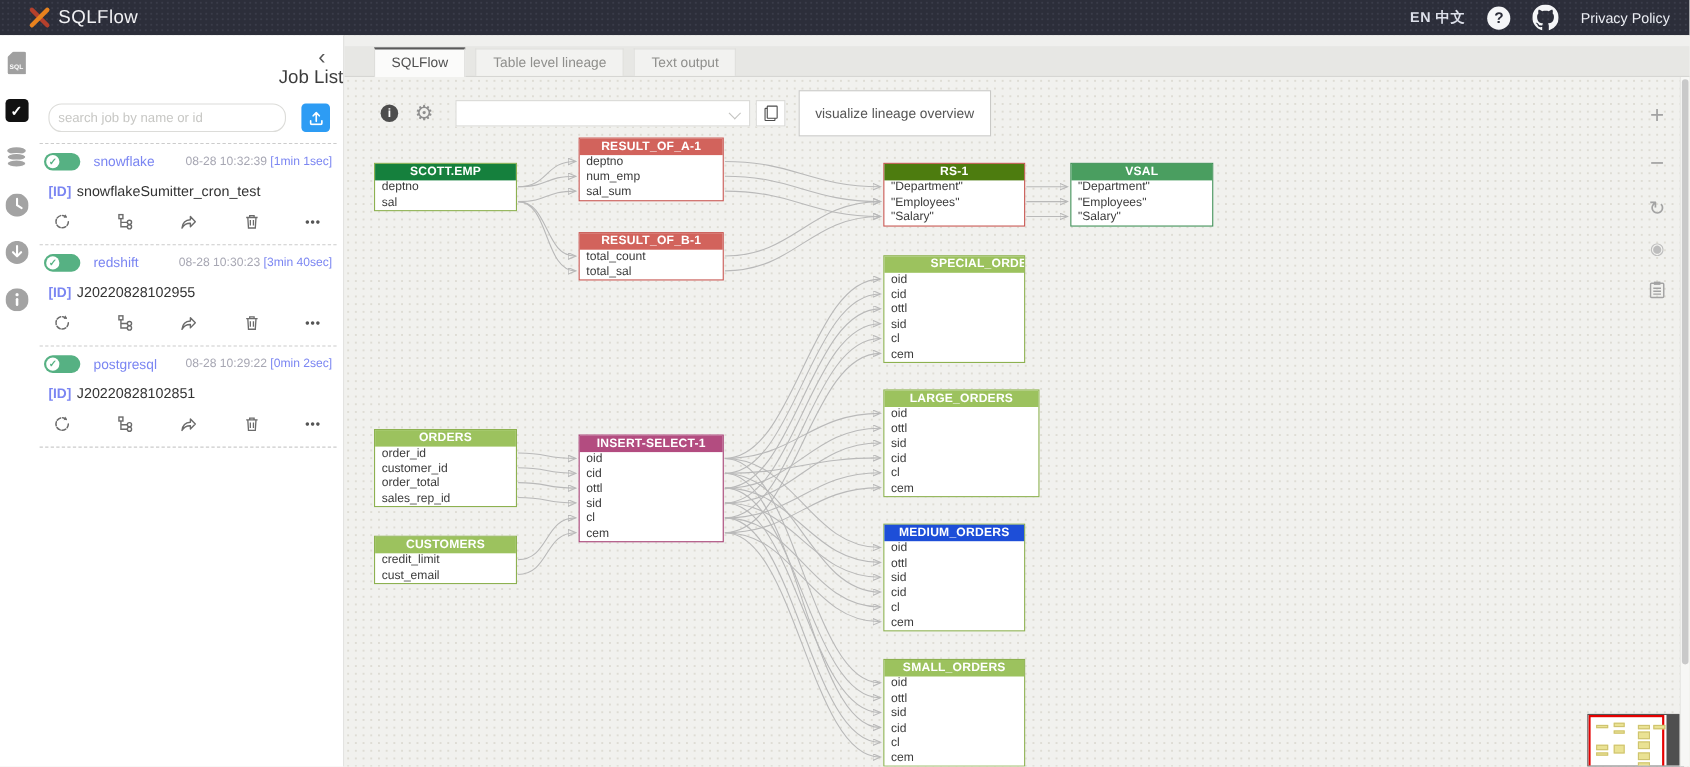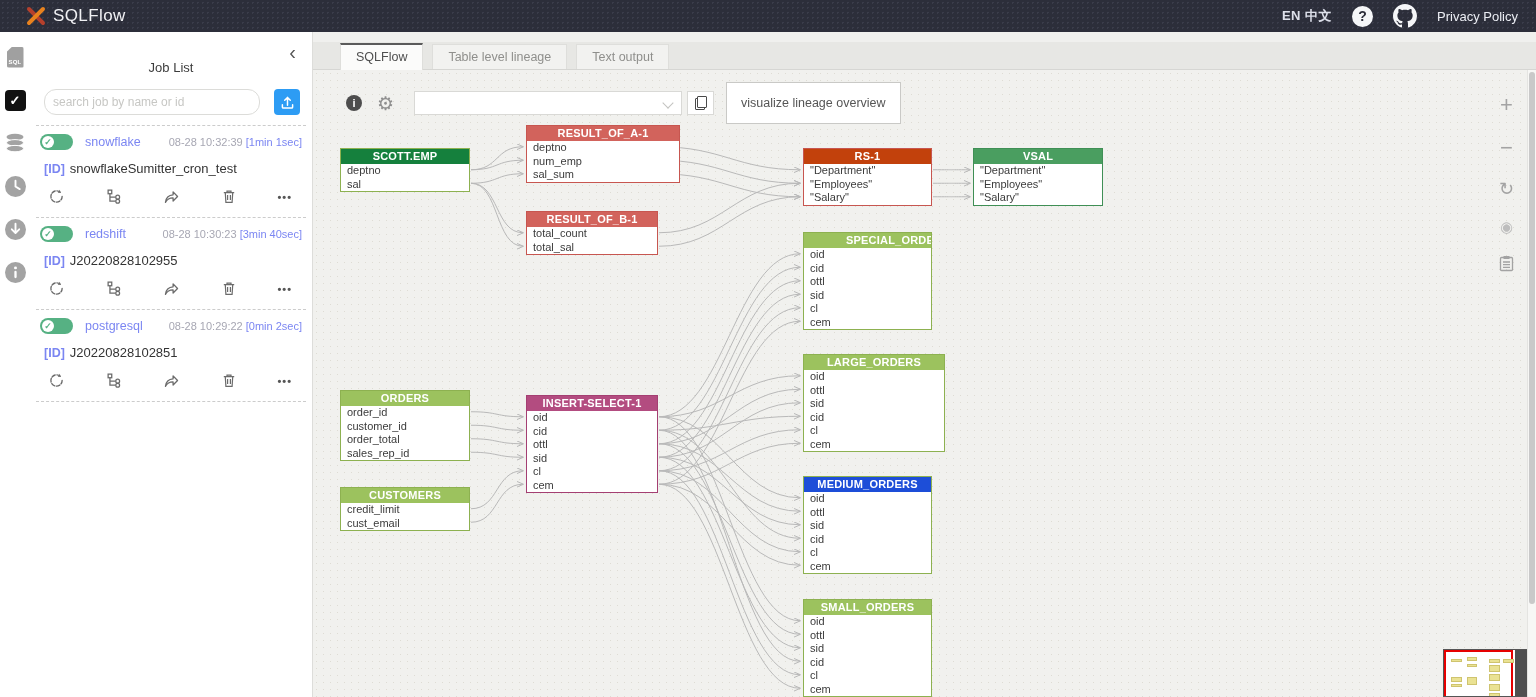--- a/index.html
+++ b/index.html
@@ -16,21 +16,21 @@
   
   .app{display:flex;height:665px;}
   .rail{width:30px;background:#fff;display:flex;flex-direction:column;align-items:center;padding-top:14px;gap:21px;box-sizing:border-box;}
   .r-ic{width:22px;height:22px;display:flex;align-items:center;justify-content:center;cursor:pointer;}
   .sqlfile{width:17px;height:21px;background:#a0a0a0;border-radius:2px;position:relative;clip-path:polygon(34% 0,100% 0,100% 100%,0 100%,0 26%);}
   .sqlfile span{position:absolute;bottom:3px;left:0;right:0;text-align:center;color:#fff;font-size:6px;font-weight:bold;letter-spacing:.2px;}
   .checksq{width:21px;height:21px;background:#111;border-radius:4px;color:#fff;font-size:13px;font-weight:bold;display:flex;align-items:center;justify-content:center;}
   
   .jobpanel{width:283px;background:#fff;border-right:1px solid #ddddda;position:relative;box-sizing:border-box;}
   .collapse{position:absolute;top:13px;right:16px;color:#555;font-size:20px;line-height:14px;cursor:pointer;}
-  .jp-title{text-align:center;font-size:13px;color:#3c3c3c;margin-top:28px;}
+  .jp-title{text-align:right;font-size:17px;color:#3c3c3c;margin-top:28px;}
   .jp-search{display:flex;align-items:center;margin:14px 12px 0 14px;gap:14px;}
   .jp-search input{flex:1;height:24px;border:1px solid #dcdcd9;border-radius:12px;font-size:12px;padding:0 8px;color:#555;outline:none;font-family:"Liberation Sans",sans-serif;}
   .jp-search input::placeholder{color:#c7c7c4;}
   .upload{width:26px;height:26px;background:#2d9cf4;border:none;border-radius:4px;display:flex;align-items:center;justify-content:center;cursor:pointer;flex-shrink:0;}
   .joblist{margin-top:10px;}
   .job{border-top:1px dashed #ccc;margin:0 6px;padding:8px 4px 6px 4px;}
   .job:last-child{border-bottom:1px dashed #ccc;}
   .job-top{display:flex;align-items:center;}
   .toggle{width:33px;height:16px;border-radius:8px;background:#56b183;position:relative;cursor:pointer;flex-shrink:0;}
   .knob{position:absolute;left:2px;top:2px;width:12px;height:12px;background:#fff;border-radius:50%;color:#56b183;font-size:9px;font-weight:bold;display:flex;align-items:center;justify-content:center;}
@@ -359,33 +359,33 @@
           <path d="M346,387.25 C409.45,387.25 423.55,577.75 487,577.75" marker-end="url(#arrow)"></path>
           <path d="M346,400.75 C409.45,400.75 423.55,604.75 487,604.75" marker-end="url(#arrow)"></path>
           <path d="M346,414.25 C409.45,414.25 423.55,618.25 487,618.25" marker-end="url(#arrow)"></path>
         </svg>
       <div id="nodes">
           <div class="node" style="left: 27px; top: 78px; width: 130px; border-color: rgb(141, 177, 80);">
             <div class="node-h" style="background: #15803d;">SCOTT.EMP</div>
             <div class="node-r">deptno</div>
             <div class="node-r">sal</div>
           </div>
-          <div class="node" style="left: 213px; top: 55px; width: 154px; border-color: rgb(199, 86, 80);">
+          <div class="node" style="left: 213px; top: 55px; width: 132px; border-color: rgb(199, 86, 80);">
             <div class="node-h" style="background: rgb(210, 99, 92);">RESULT_OF_A-1</div>
             <div class="node-r">deptno</div>
             <div class="node-r">num_emp</div>
             <div class="node-r">sal_sum</div>
           </div>
           <div class="node" style="left: 213px; top: 141px; width: 132px; border-color: rgb(199, 86, 80);">
             <div class="node-h" style="background: rgb(210, 99, 92);">RESULT_OF_B-1</div>
             <div class="node-r">total_count</div>
             <div class="node-r">total_sal</div>
           </div>
           <div class="node" style="left: 490px; top: 78px; width: 129px; border-color: rgb(199, 86, 80);">
-            <div class="node-h" style="background: #c2410c;">RS-1</div>
+            <div class="node-h" style="background: #4d7c0f;">RS-1</div>
             <div class="node-r">"Department"</div>
             <div class="node-r">"Employees"</div>
             <div class="node-r">"Salary"</div>
           </div>
           <div class="node" style="left: 660px; top: 78px; width: 130px; border-color: rgb(63, 143, 85);">
             <div class="node-h" style="background: rgb(74, 158, 96);">VSAL</div>
             <div class="node-r">"Department"</div>
             <div class="node-r">"Employees"</div>
             <div class="node-r">"Salary"</div>
           </div>

